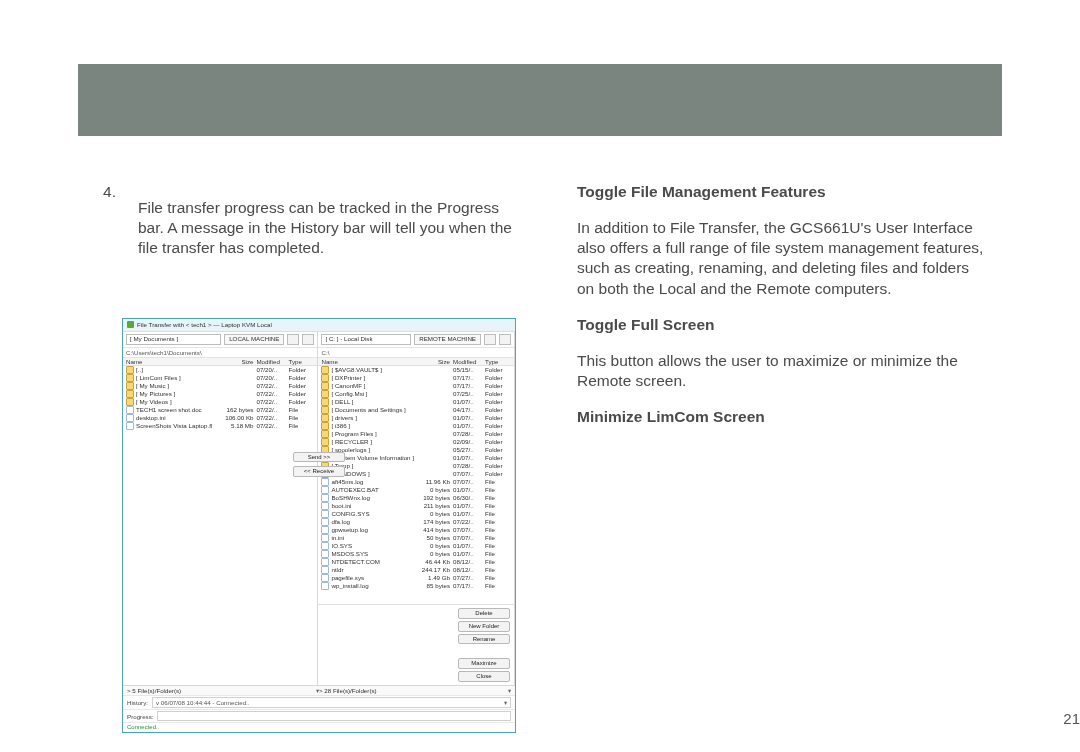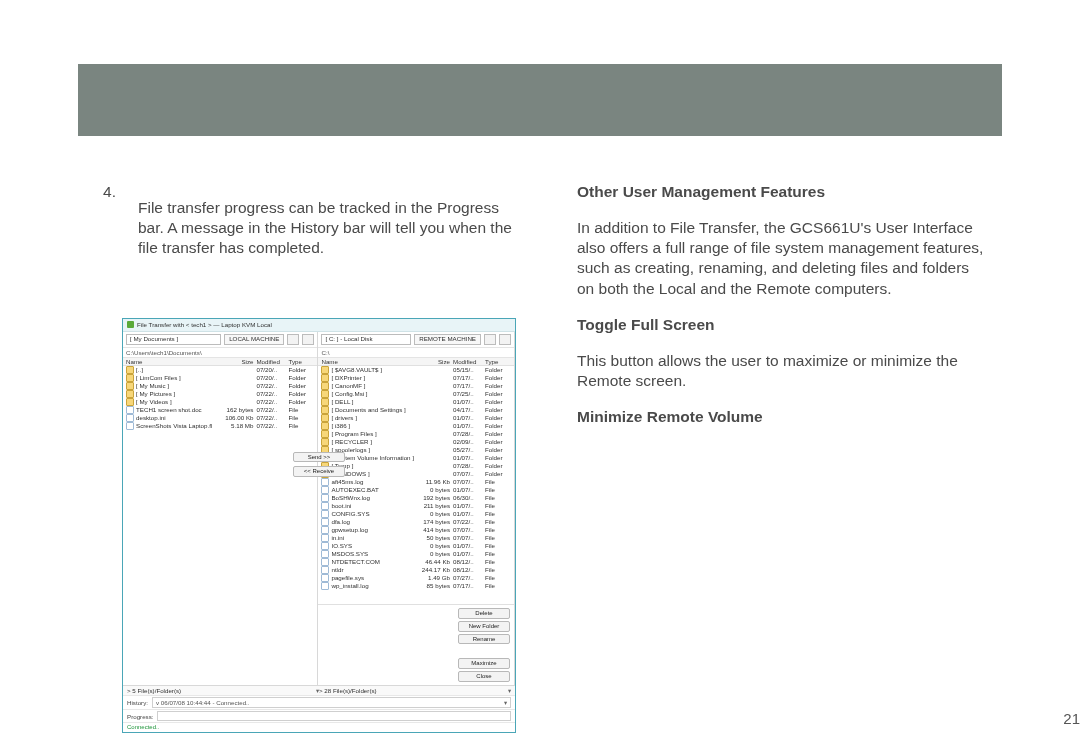--- a/index.html
+++ b/index.html
@@ -658,24 +658,24 @@
         </div>
         <div class="prog-row">
           <span class="label-small">Progress:</span>
           <div class="bar"></div>
         </div>
         <div class="connected">Connected..</div>
       </div>
     </div>
 
     <div class="col">
-      <p class="heading first">Other User Management Features</p>
+      <p class="heading first">Toggle File Management Features</p>
       <p class="para">In addition to File Transfer, the GCS661U's User Interface also offers a full range of file system management features, such as creating, renaming, and deleting files and folders on both the Local and the Remote computers.</p>
 
       <p class="heading">Toggle Full Screen</p>
       <p class="para">This button allows the user to maximize or minimize the Remote screen.</p>
 
-      <p class="heading">Minimize Remote Volume</p>
+      <p class="heading">Minimize LimCom Screen</p>
     </div>
   </div>
 
   <div class="page-number">21</div>
 </div>
 
 </body></html>

